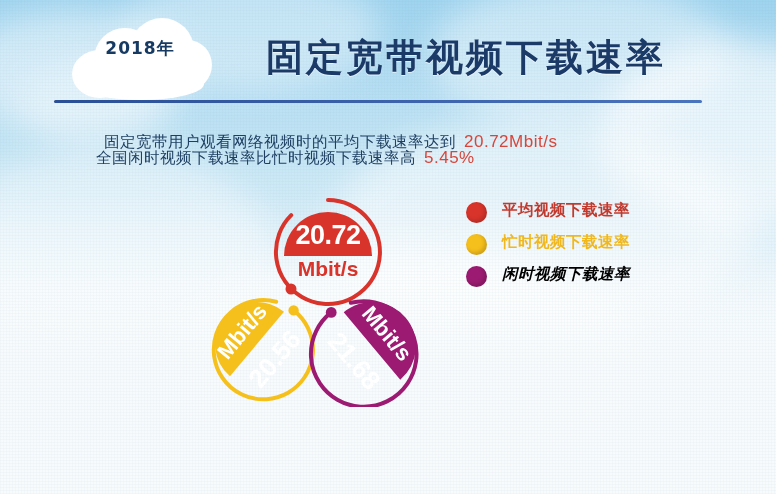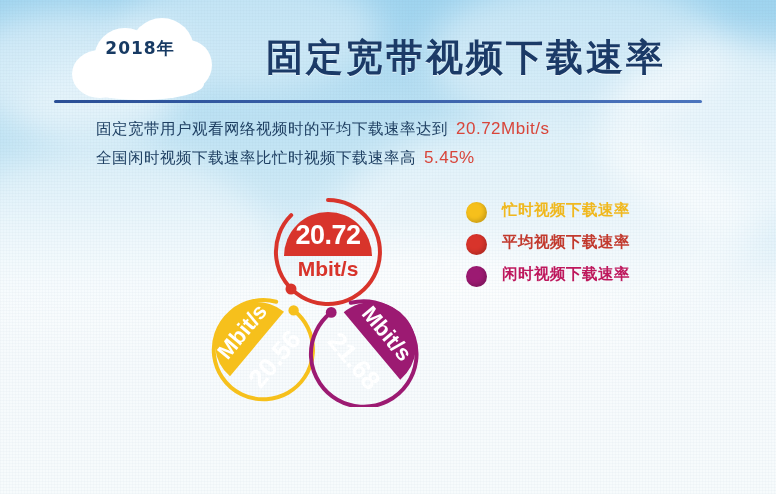--- a/index.html
+++ b/index.html
@@ -72,21 +72,21 @@
     background:linear-gradient(to right,#2a4f96,#3c63ab 55%,#4a74bd);
     border-radius:2px;
   }
 
   
   .body-line{
     position:absolute;left:96px;color:#1e3f62;
     font-size:15.5px;letter-spacing:.5px;white-space:nowrap;
     font-family:"DejaVu Sans","Liberation Sans",sans-serif;
   }
-  .bl1{top:119px;}
+  .bl1{top:132px;margin-left:8px;}
   .bl2{top:148px;text-align:right;}
   .hl{color:#d8453a;font-size:17px;font-weight:500;margin-left:8px;
       font-family:"Liberation Sans","DejaVu Sans",sans-serif;}
 
   
   .gauges{position:absolute;left:190px;top:192px;width:260px;height:215px;text-align:right;}
   .gauges svg{display:block;}
 
   
   .legend{position:absolute;left:466px;top:198px;width:230px;}
@@ -95,21 +95,21 @@
     position:absolute;left:0;top:4px;width:21px;height:21px;border-radius:50%;
     box-shadow:inset -2px -2px 4px rgba(0,0,0,.18);
   }
   .legend .lbl{
     position:absolute;left:36px;top:2px;
     font-size:15.5px;font-weight:bold;letter-spacing:.5px;white-space:nowrap;
     font-family:"DejaVu Sans","Liberation Sans",sans-serif;
   }
   .r1 .dot{background:#d8342b;}  .r1 .lbl{color:#c23a2e;}
   .r2 .dot{background:#f6c01c;}  .r2 .lbl{color:#f0b81e;}
-  .r3 .dot{background:#9c1a72;}  .r3 .lbl{color:#be185d;}
+  .r3 .dot{background:#9c1a72;}  .r3 .lbl{color:#000000;font-style:italic;}
 </style>
 </head>
 <body>
 
 <div id="stage">
 
   <div class="sky"></div>
   <div class="cloudblob cb1"></div>
   <div class="cloudblob cb2"></div>
   <div class="cloudblob cb3"></div>
@@ -173,27 +173,27 @@
           <path d="M 182 154 m -44 0 a 44 44 0 0 1 88 0 z" fill="#9c1a72"></path>
           <text x="182" y="142" text-anchor="middle" fill="#ffffff" font-family="Liberation Sans, DejaVu Sans, sans-serif" font-size="22" font-weight="bold">Mbit/s</text>
           <text x="182" y="186" text-anchor="middle" fill="#ffffff" font-family="Liberation Sans, DejaVu Sans, sans-serif" font-size="26" font-weight="bold">21.68</text>
         </g>
       </g>
 
     </svg>
   </div>
 
   <div class="legend">
+    <div class="legend-row r1">
+      <span class="dot"></span>
+      <span class="lbl">平均视频下载速率</span>
+    </div>
     <div class="legend-row r2">
       <span class="dot"></span>
       <span class="lbl">忙时视频下载速率</span>
-    </div>
-    <div class="legend-row r1">
-      <span class="dot"></span>
-      <span class="lbl">平均视频下载速率</span>
     </div>
     <div class="legend-row r3">
       <span class="dot"></span>
       <span class="lbl">闲时视频下载速率</span>
     </div>
   </div>
 
 </div>
 
 </body></html>

